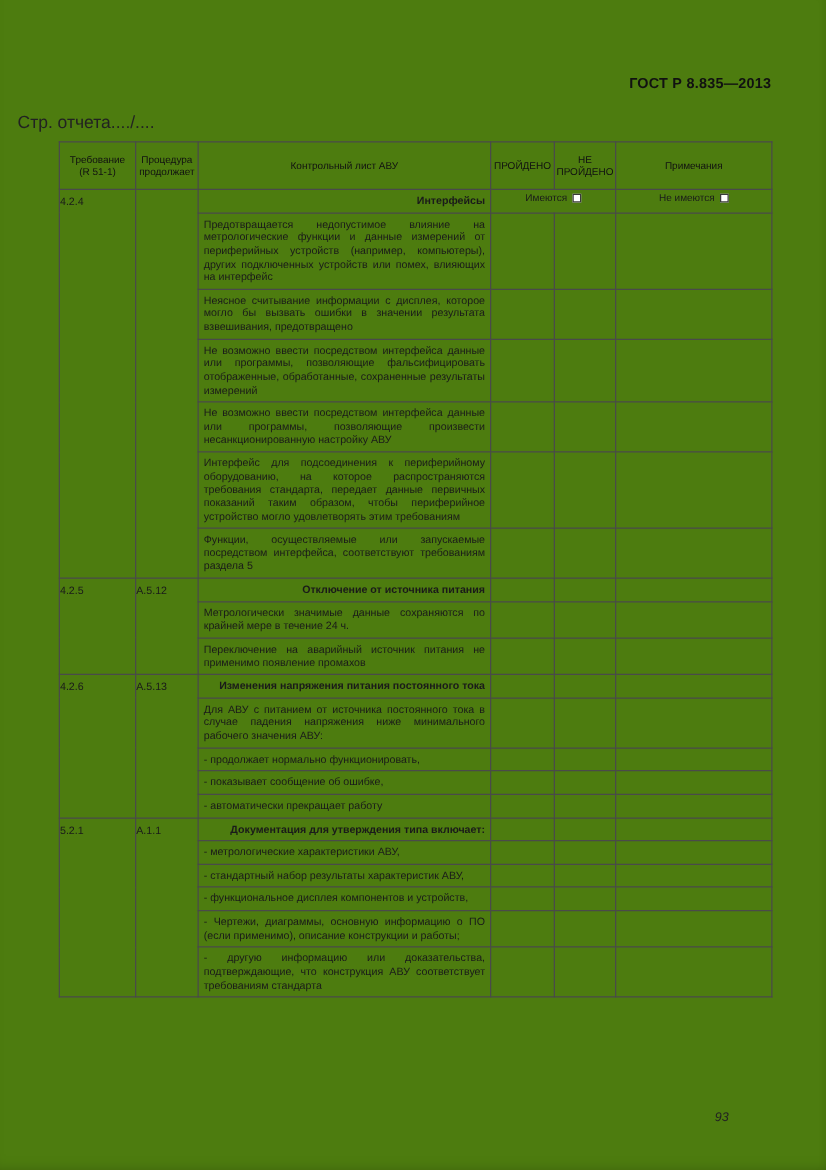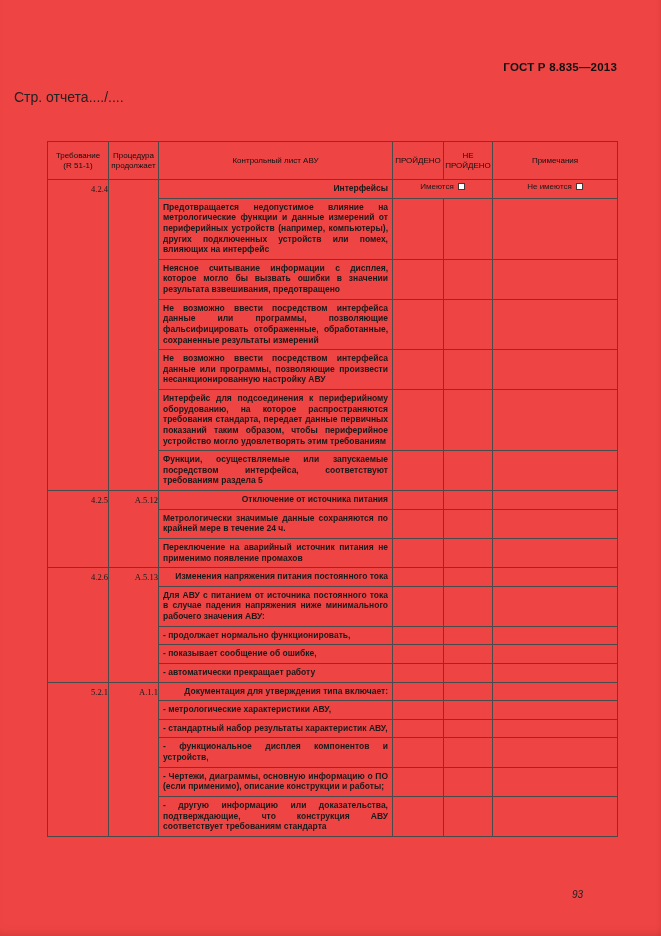--- a/index.html
+++ b/index.html
@@ -2,21 +2,21 @@
 <html><head>
 <meta charset="utf-8">
 <style>
   * { box-sizing: border-box; margin: 0; padding: 0; }
   html, body { background: #ffffff; }
   body { font-family: "Liberation Sans", sans-serif; color: #1a1a1a; }
   .page {
     position: relative;
     width: 661px;
     height: 936px;
-    background: #ef4444;
+    background: #4d7c0f;
     margin: 0 auto;
     overflow: hidden;
     box-shadow: inset 0 -8px 14px -12px rgba(0,0,0,0.35), inset -6px 0 10px -10px rgba(0,0,0,0.2);
   }
   .doc-number {
     position: absolute;
     top: 61px;
     right: 44px;
     font-weight: bold;
     font-size: 11.5px;
@@ -31,48 +31,45 @@
     font-size: 14px;
     color: #222;
   }
   table.checklist {
     position: absolute;
     top: 113px;
     left: 47px;
     width: 570px;
     border-collapse: collapse;
     table-layout: fixed;
-    margin-top: 28px;
   }
   table.checklist th, table.checklist td {
     border: 1px solid #4a4a4a;
     vertical-align: top;
   }
   table.checklist thead th {
     height: 38px;
     vertical-align: middle;
     text-align: center;
     font-weight: normal;
     font-size: 8px;
     line-height: 1.25;
     padding: 2px 1px;
     color: #111;
   }
   td.cell-req, td.cell-proc {
     font-size: 8.5px;
-    text-align: right;
+    text-align: left;
     padding-top: 4px;
-    font-family: Liberation Serif, serif;
   }
   td.cell-text {
     font-size: 8.5px;
     line-height: 1.25;
     padding: 3px 4px 4px 4px;
     text-align: justify;
-    font-weight: bold;
   }
   td.cell-text.bold {
     font-weight: bold;
     text-align: right;
   }
   td.cell-passed, td.cell-notpassed, td.cell-notes, td.cell-status {
     font-size: 8px;
     text-align: center;
     vertical-align: middle;
     padding: 2px 1px;

